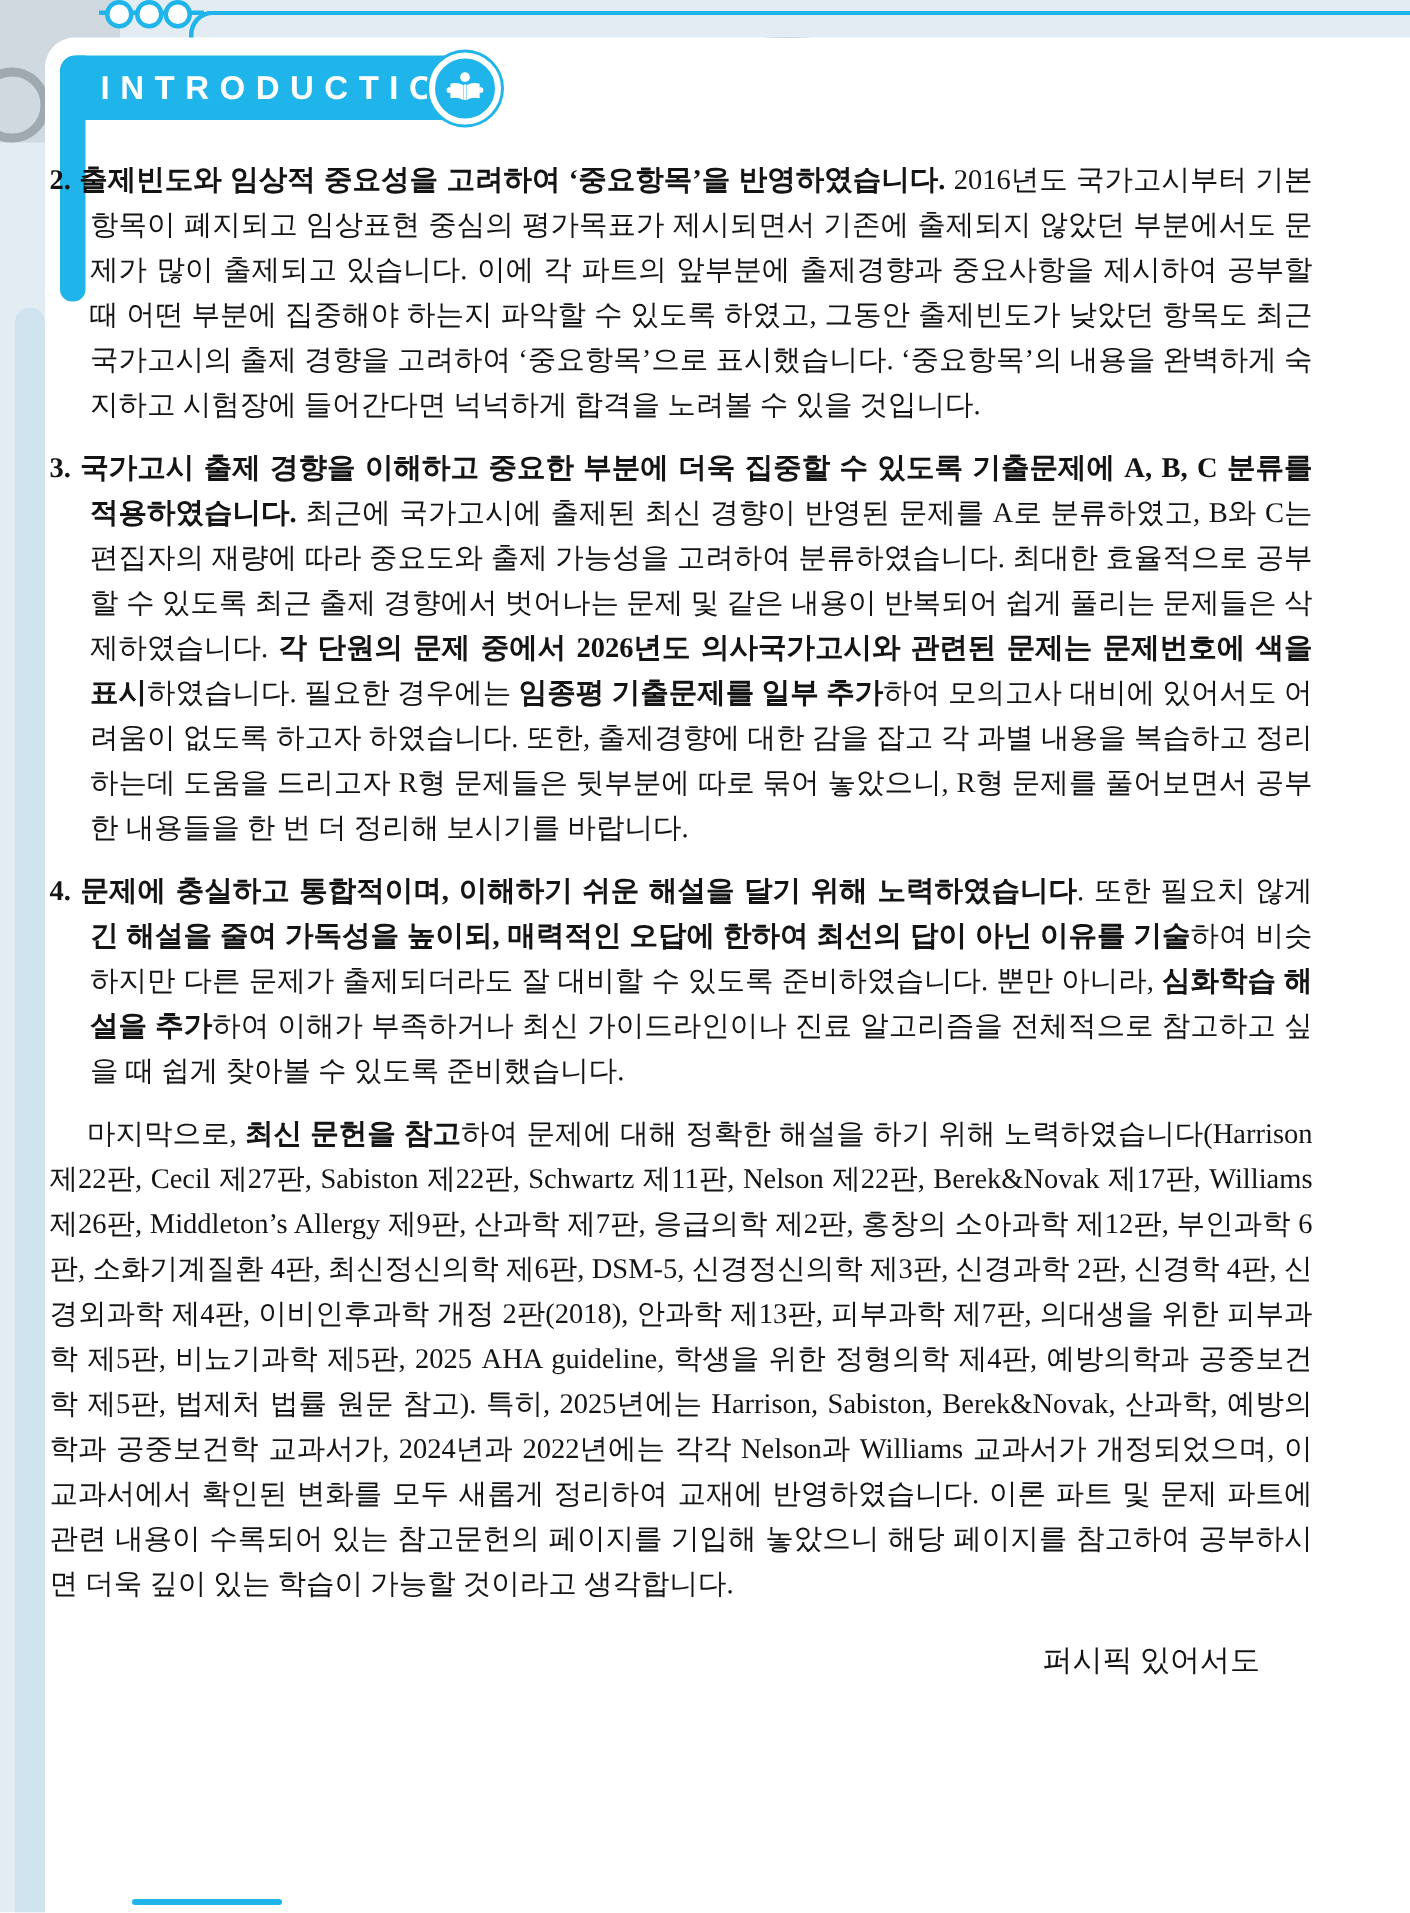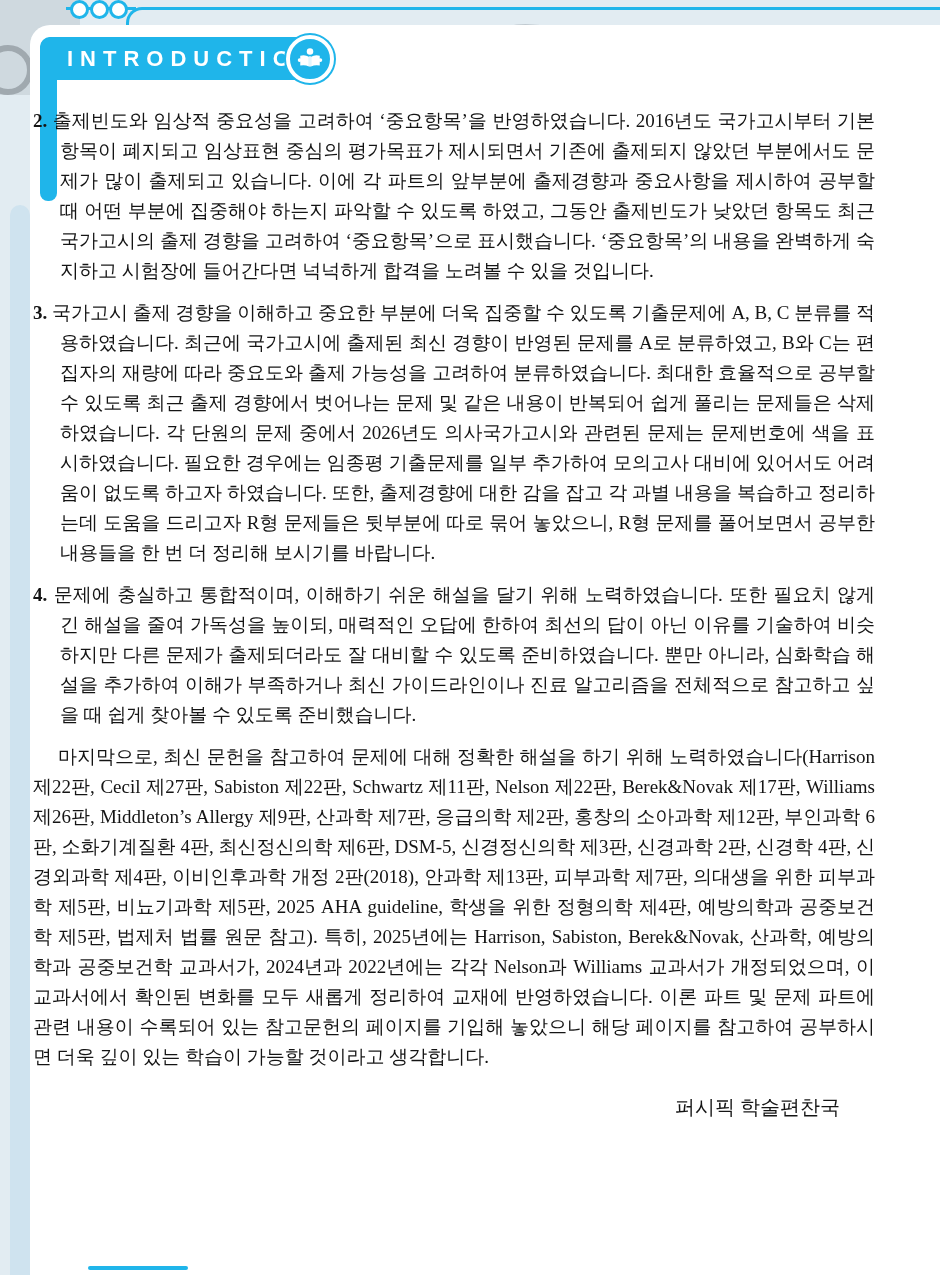--- a/index.html
+++ b/index.html
@@ -46,21 +46,21 @@
   }
   
   .body-text{
     position:absolute;left:33px;top:106px;width:842px;z-index:4;
     font-size:19px;line-height:30px;color:#141414;text-align:justify;
   }
   .para{margin:0 0 12px 0;}
   .para.numbered{padding-left:27px;text-indent:-27px;}
   .para.indented{text-indent:25px;}
   .pnum{font-weight:bold;}
-  .b{font-weight:normal;}
+  .b{font-weight:bold;}
   .signature{text-align:right;padding-right:35px;margin-top:20px;font-size:20px;}
 </style>
 </head>
 <body>
 
 <div class="top-band"></div>
 <div class="left-stripe-a"></div>
 <div class="left-stripe-b"></div>
 
 <svg class="deco-svg" width="940" height="100" viewBox="0 0 940 100">
@@ -93,16 +93,16 @@
     <circle cx="2.4" cy="13" r="1.7" fill="#ffffff"></circle>
     <circle cx="21.6" cy="13" r="1.7" fill="#ffffff"></circle>
   </svg>
 </div>
 
 <div class="body-text" id="paragraphs">
     <div class="para numbered"><span class="pnum">2. </span><span class="b">출제빈도와 임상적 중요성을 고려하여 ‘중요항목’을 반영하였습니다.</span><span> 2016년도 국가고시부터 기본항목이 폐지되고 임상표현 중심의 평가목표가 제시되면서 기존에 출제되지 않았던 부분에서도 문제가 많이 출제되고 있습니다. 이에 각 파트의 앞부분에 출제경향과 중요사항을 제시하여 공부할 때 어떤 부분에 집중해야 하는지 파악할 수 있도록 하였고, 그동안 출제빈도가 낮았던 항목도 최근 국가고시의 출제 경향을 고려하여 ‘중요항목’으로 표시했습니다. ‘중요항목’의 내용을 완벽하게 숙지하고 시험장에 들어간다면 넉넉하게 합격을 노려볼 수 있을 것입니다.</span></div>
     <div class="para numbered"><span class="pnum">3. </span><span class="b">국가고시 출제 경향을 이해하고 중요한 부분에 더욱 집중할 수 있도록 기출문제에 A, B, C 분류를 적용하였습니다.</span><span> 최근에 국가고시에 출제된 최신 경향이 반영된 문제를 A로 분류하였고, B와 C는 편집자의 재량에 따라 중요도와 출제 가능성을 고려하여 분류하였습니다. 최대한 효율적으로 공부할 수 있도록 최근 출제 경향에서 벗어나는 문제 및 같은 내용이 반복되어 쉽게 풀리는 문제들은 삭제하였습니다. </span><span class="b">각 단원의 문제 중에서 2026년도 의사국가고시와 관련된 문제는 문제번호에 색을 표시</span><span>하였습니다. 필요한 경우에는 </span><span class="b">임종평 기출문제를 일부 추가</span><span>하여 모의고사 대비에 있어서도 어려움이 없도록 하고자 하였습니다. 또한, 출제경향에 대한 감을 잡고 각 과별 내용을 복습하고 정리하는데 도움을 드리고자 R형 문제들은 뒷부분에 따로 묶어 놓았으니, R형 문제를 풀어보면서 공부한 내용들을 한 번 더 정리해 보시기를 바랍니다.</span></div>
     <div class="para numbered"><span class="pnum">4. </span><span class="b">문제에 충실하고 통합적이며, 이해하기 쉬운 해설을 달기 위해 노력하였습니다</span><span>. 또한 필요치 않게 </span><span class="b">긴 해설을 줄여 가독성을 높이되, 매력적인 오답에 한하여 최선의 답이 아닌 이유를 기술</span><span>하여 비슷하지만 다른 문제가 출제되더라도 잘 대비할 수 있도록 준비하였습니다. 뿐만 아니라, </span><span class="b">심화학습 해설을 추가</span><span>하여 이해가 부족하거나 최신 가이드라인이나 진료 알고리즘을 전체적으로 참고하고 싶을 때 쉽게 찾아볼 수 있도록 준비했습니다.</span></div>
     <div class="para indented"><span>마지막으로, </span><span class="b">최신 문헌을 참고</span><span>하여 문제에 대해 정확한 해설을 하기 위해 노력하였습니다(Harrison 제22판, Cecil 제27판, Sabiston 제22판, Schwartz 제11판, Nelson 제22판, Berek&amp;Novak 제17판, Williams 제26판, Middleton’s Allergy 제9판, 산과학 제7판, 응급의학 제2판, 홍창의 소아과학 제12판, 부인과학 6판, 소화기계질환 4판, 최신정신의학 제6판, DSM-5, 신경정신의학 제3판, 신경과학 2판, 신경학 4판, 신경외과학 제4판, 이비인후과학 개정 2판(2018), 안과학 제13판, 피부과학 제7판, 의대생을 위한 피부과학 제5판, 비뇨기과학 제5판, 2025 AHA guideline, 학생을 위한 정형의학 제4판, 예방의학과 공중보건학 제5판, 법제처 법률 원문 참고). 특히, 2025년에는 Harrison, Sabiston, Berek&amp;Novak, 산과학, 예방의학과 공중보건학 교과서가, 2024년과 2022년에는 각각 Nelson과 Williams 교과서가 개정되었으며, 이 교과서에서 확인된 변화를 모두 새롭게 정리하여 교재에 반영하였습니다. 이론 파트 및 문제 파트에 관련 내용이 수록되어 있는 참고문헌의 페이지를 기입해 놓았으니 해당 페이지를 참고하여 공부하시면 더욱 깊이 있는 학습이 가능할 것이라고 생각합니다.</span></div>
-    <div class="signature">퍼시픽 학술편찬국</div>
+    <div class="signature">퍼시픽 있어서도</div>
   </div>
 
 <div class="bottom-line"></div>
 
 </body></html>

